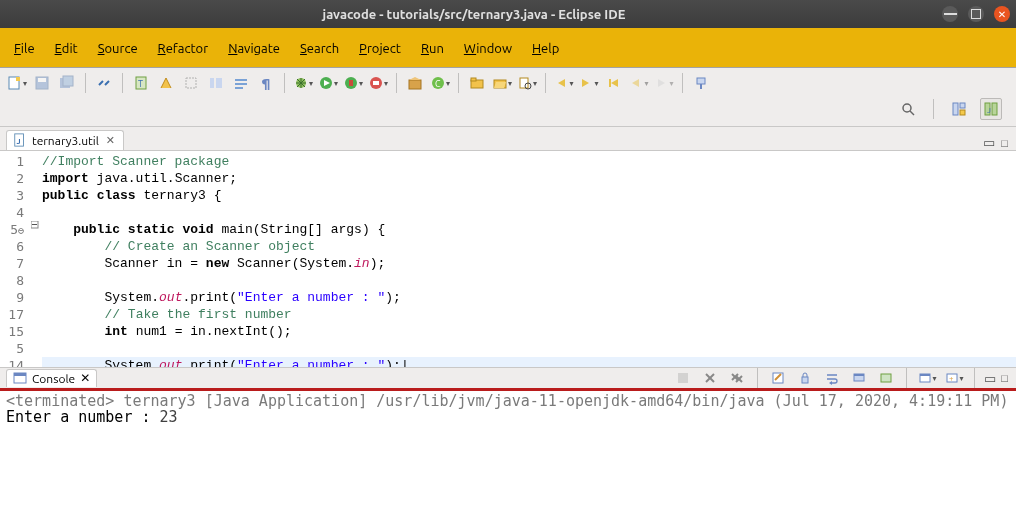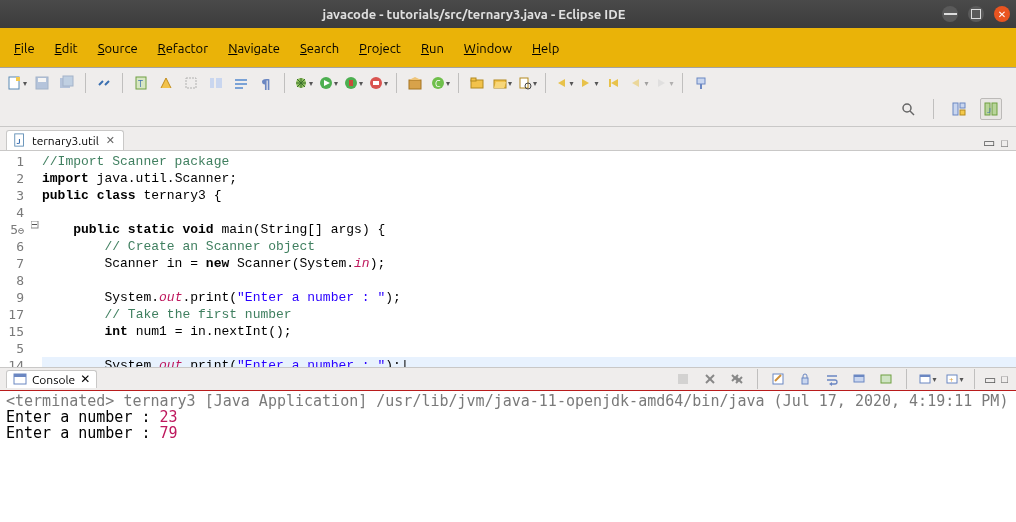--- a/index.html
+++ b/index.html
@@ -36,26 +36,26 @@
   .ruler { position:absolute; left:30px; top:0; bottom:0; width:10px; background:#fff;}
   .ruler .mark { position:absolute; left:1px; width:7px; height:7px; }
   .codebody { margin-left:40px; padding:2px 0 0 2px; white-space:pre;font-family:Liberation Mono, monospace;}
   .kw { color:#000000; font-weight:bold; }
   .cm { color:#3f7f5f; }
   .st { color:#2a00ff; }
   .it { color:#be185d; font-style:italic; }
   .cursorline { background:#e8f2fe; display:block; }
   .fold { color:#6b6b6b; font-size:10px;}
   
-  .consolehdr { height:24px; background:#efedec; border-top:1px solid #c9c8c7; border-bottom:1px solid #b91c1c; display:flex; align-items:center; padding:0 8px 0 6px;}
+  .consolehdr { height:24px; background:#efedec; border-top:1px solid #c9c8c7; border-bottom:3px solid #b91c1c; display:flex; align-items:center; padding:0 8px 0 6px;}
   .consolehdr .ctab { display:flex; align-items:center; gap:5px; background:#fff; border:1px solid #c9c8c7; border-bottom:none; padding:1px 6px 2px 6px; border-radius:3px 3px 0 0; font-size:12px;}
   .consolehdr .cicons { margin-left:auto; display:flex; gap:5px; align-items:center;}
   .consolebody { background:#fff; padding:2px 6px; font-family:"DejaVu Sans Mono","Consolas",monospace; font-size:15px; line-height:16px; height: calc(522px - 28px - 26px - 62px - 24px - 216px - 24px); }
   .terml { color:#7a7a7a; }
-  .inpnum { color:#be185d; }
+  .inpnum { color:#404040; }
   
   svg { display:block; }
   .mm { width:13px; height:2px; background:#ddd;}
   .sq { width:10px; height:10px; border:1.5px solid #ddd;}
 </style>
 </head>
 <body>
 
 <div class="titlebar">
   <div class="title">javacode - tutorials/src/ternary3.java - Eclipse IDE</div>
@@ -390,15 +390,14 @@
     <div class="tsep"></div>
     <span style="font-size:13px;color:#555">▭</span>
     <span style="font-size:11px;color:#555">□</span>
   </div>
 </div>
 
 <div class="consolebody">
   <div class="terml">&lt;terminated&gt; ternary3 [Java Application] /usr/lib/jvm/java-11-openjdk-amd64/bin/java (Jul 17, 2020, 4:19:11 PM)</div>
   <div id="console-lines">
       <div>Enter a number : <span class="inpnum">23</span></div>
-      <div>Enter a number : <span class="inpnum">79</span></div>
     </div>
 </div>
 
 </body></html>

